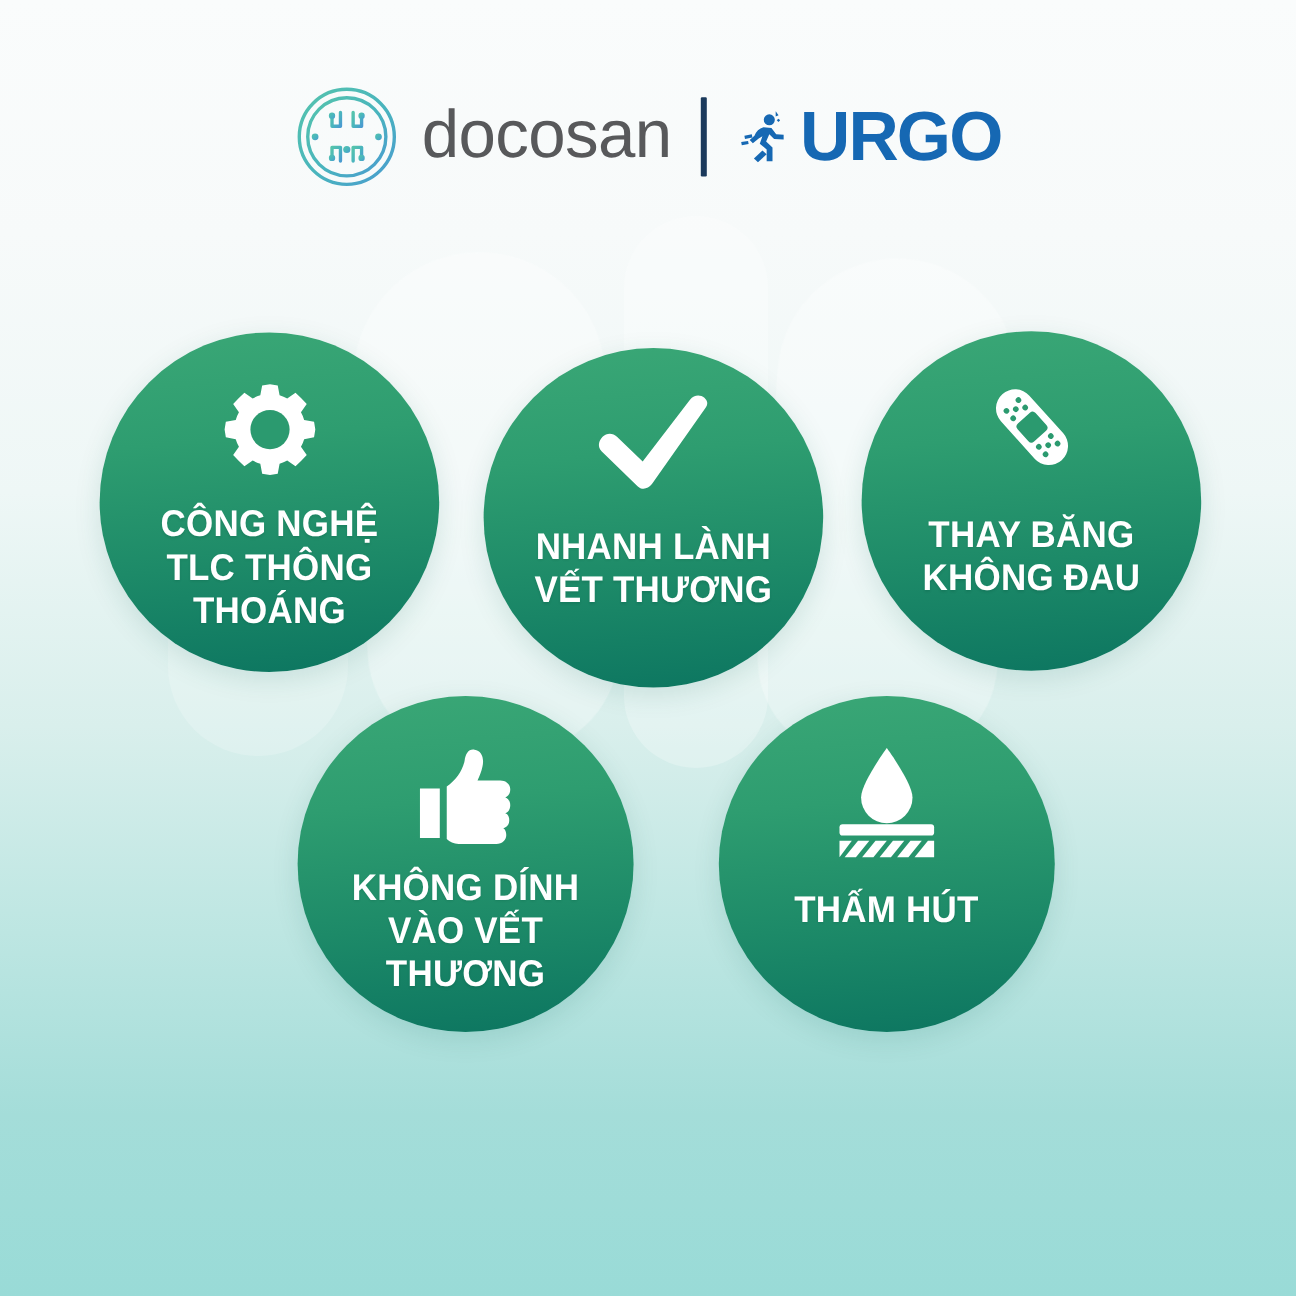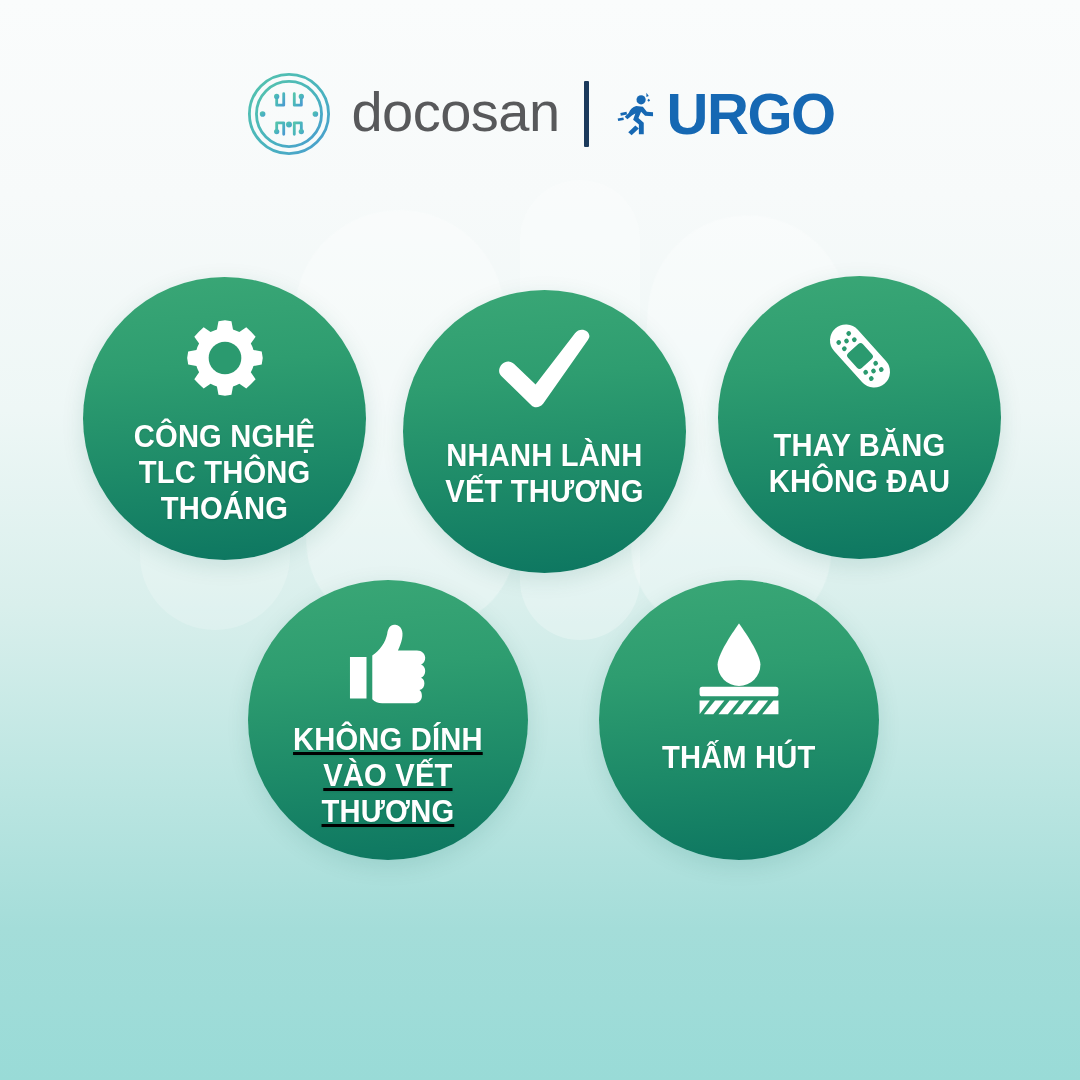--- a/index.html
+++ b/index.html
@@ -152,21 +152,21 @@
     white-space: pre-line;
     text-shadow: 0 1px 2px rgba(0,60,45,0.14);
     transform: scaleX(0.94);
   }
 
   
   .c1 { left: 83px;  top: 277px; width: 283px; height: 283px; padding-top: 38px; }
   .c2 { left: 403px; top: 290px; width: 283px; height: 283px; padding-top: 38px; }
   .c3 { left: 718px; top: 276px; width: 283px; height: 283px; padding-top: 38px; }
   
-  .c4 { left: 248px; top: 580px; width: 280px; height: 280px; padding-top: 40px; text-decoration: underline; }
+  .c4 { left: 248px; top: 580px; width: 280px; height: 280px; padding-top: 40px; }
   .c5 { left: 599px; top: 580px; width: 280px; height: 280px; padding-top: 40px; }
 
   .c1 .label, .c4 .label { font-size: 31px; margin-top: 18px; }
   .c2 .label { font-size: 31px; margin-top: 26px; }
   .c3 .label { font-size: 31px; margin-top: 30px; }
   .c5 .label { font-size: 31px; margin-top: 24px; }
 
   .icon-gear     { width: 86px; height: 86px; }
   .icon-check    { width: 104px; height: 84px; }
   .icon-bandage  { width: 84px; height: 84px; }

